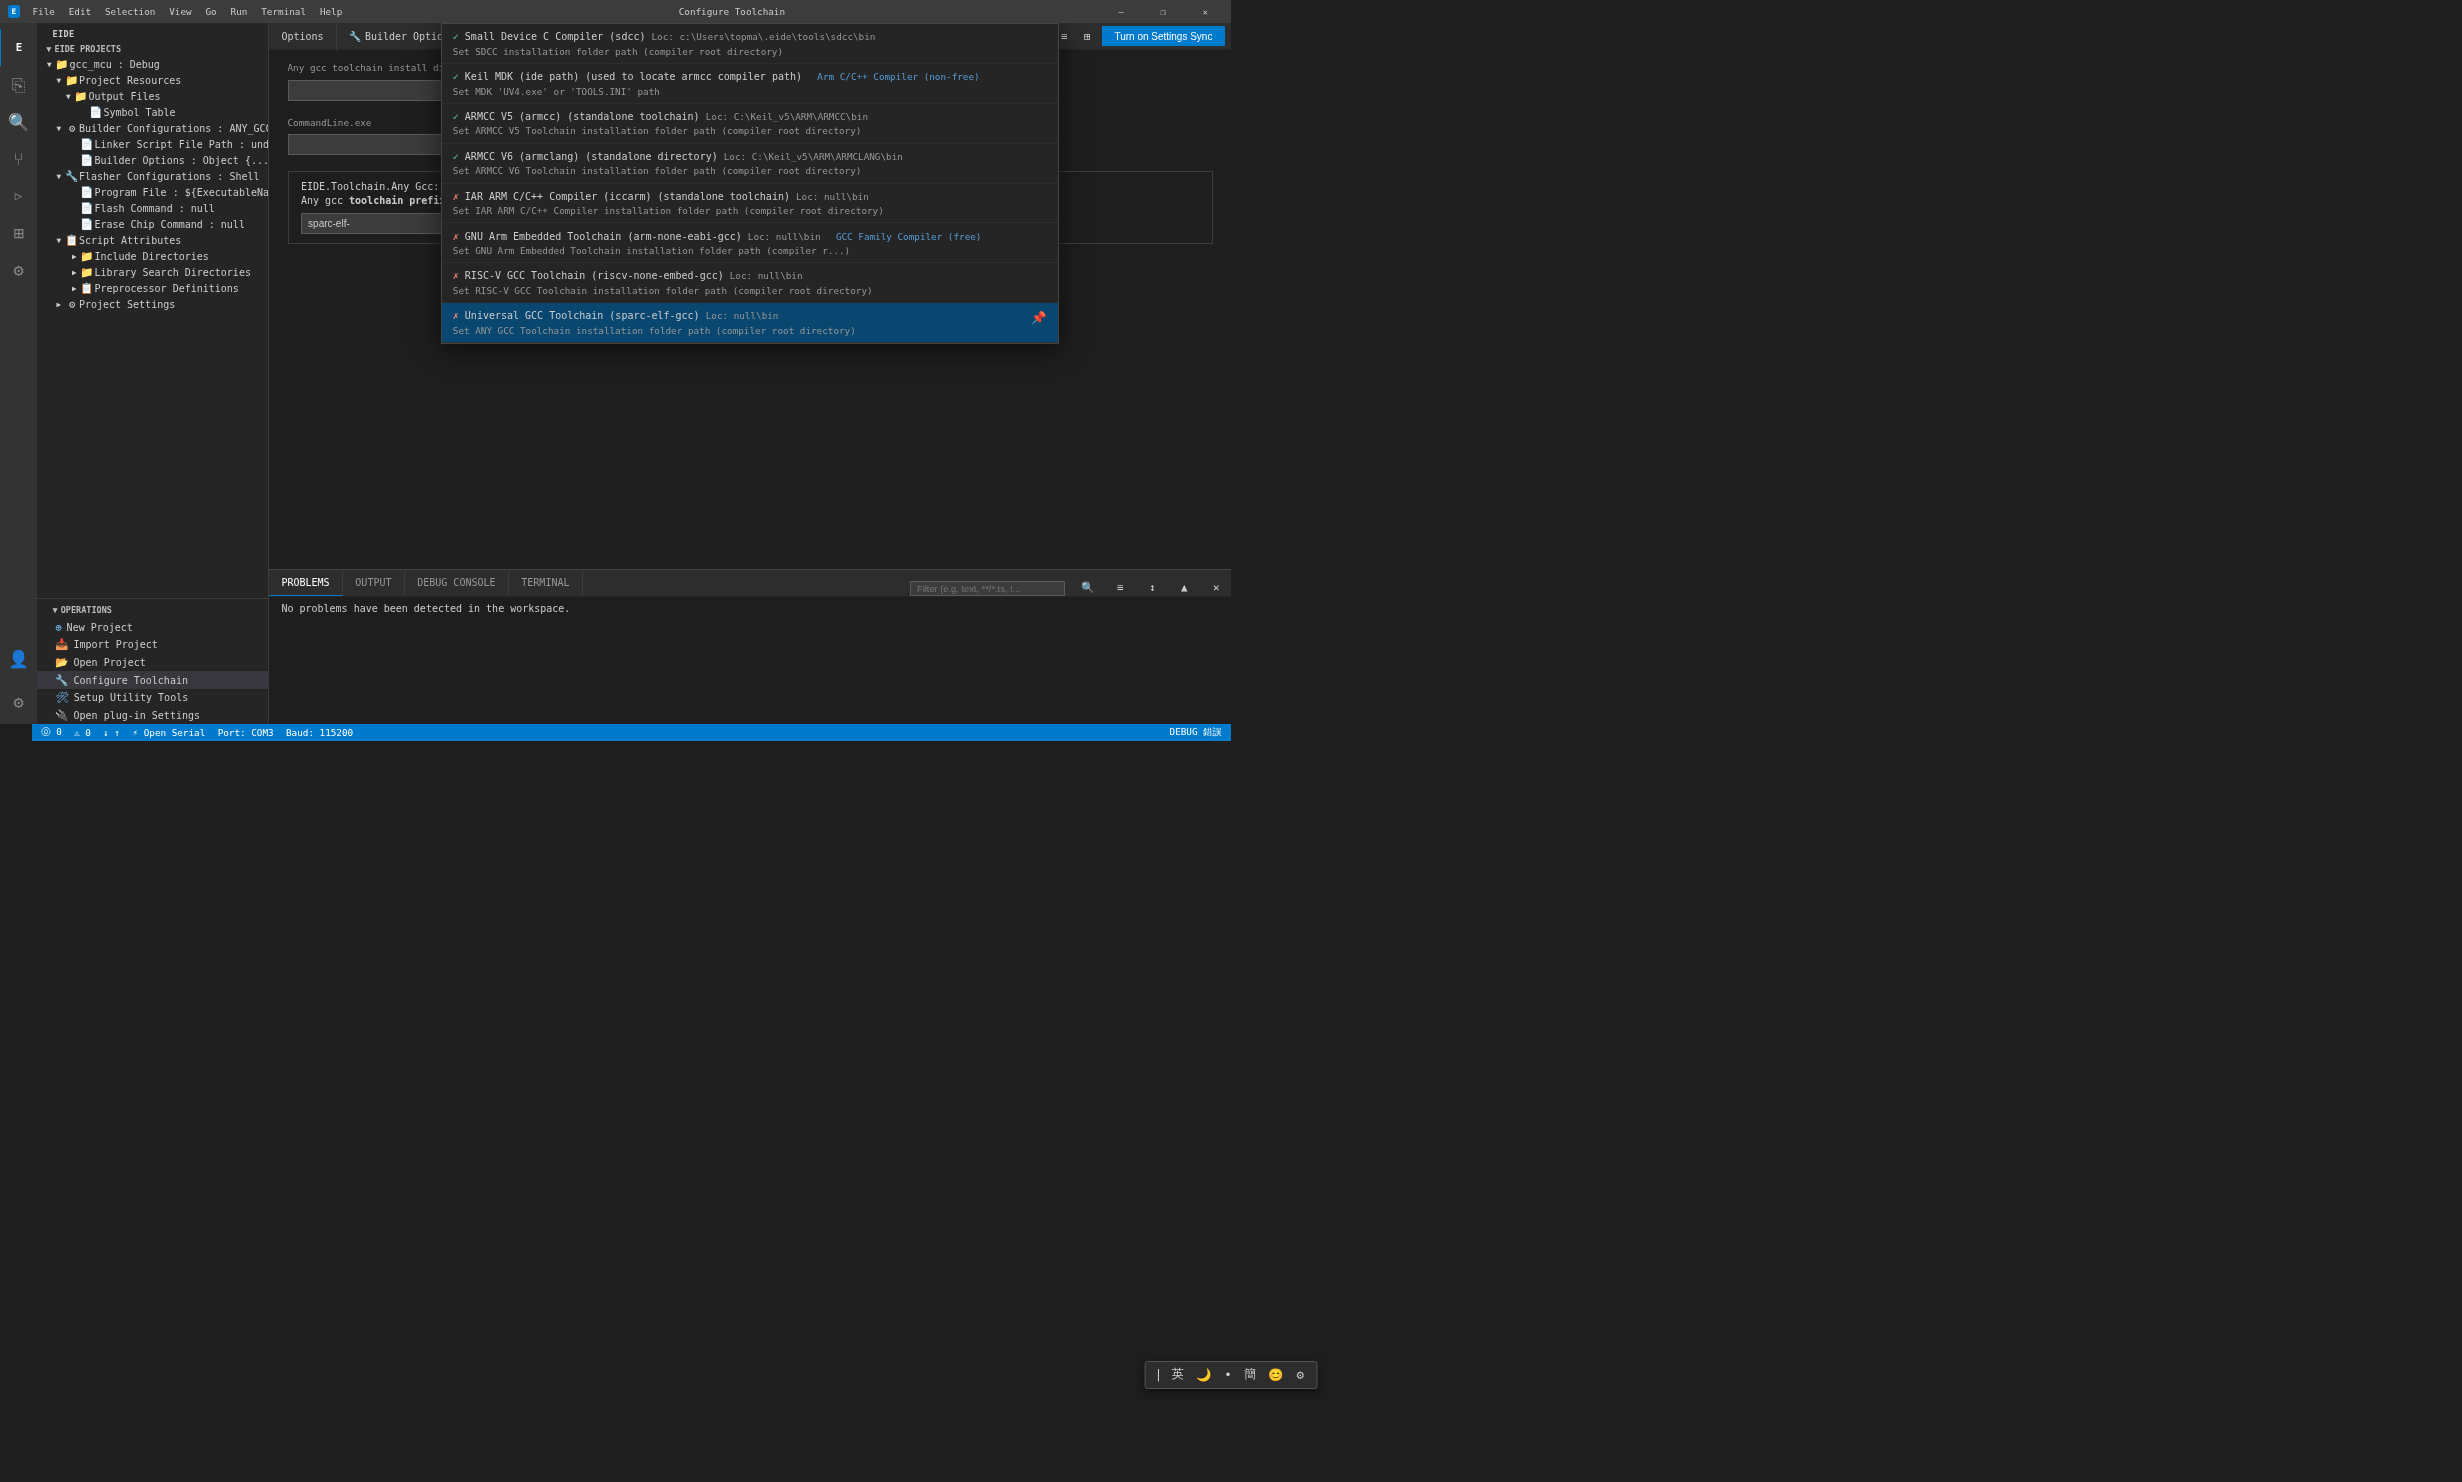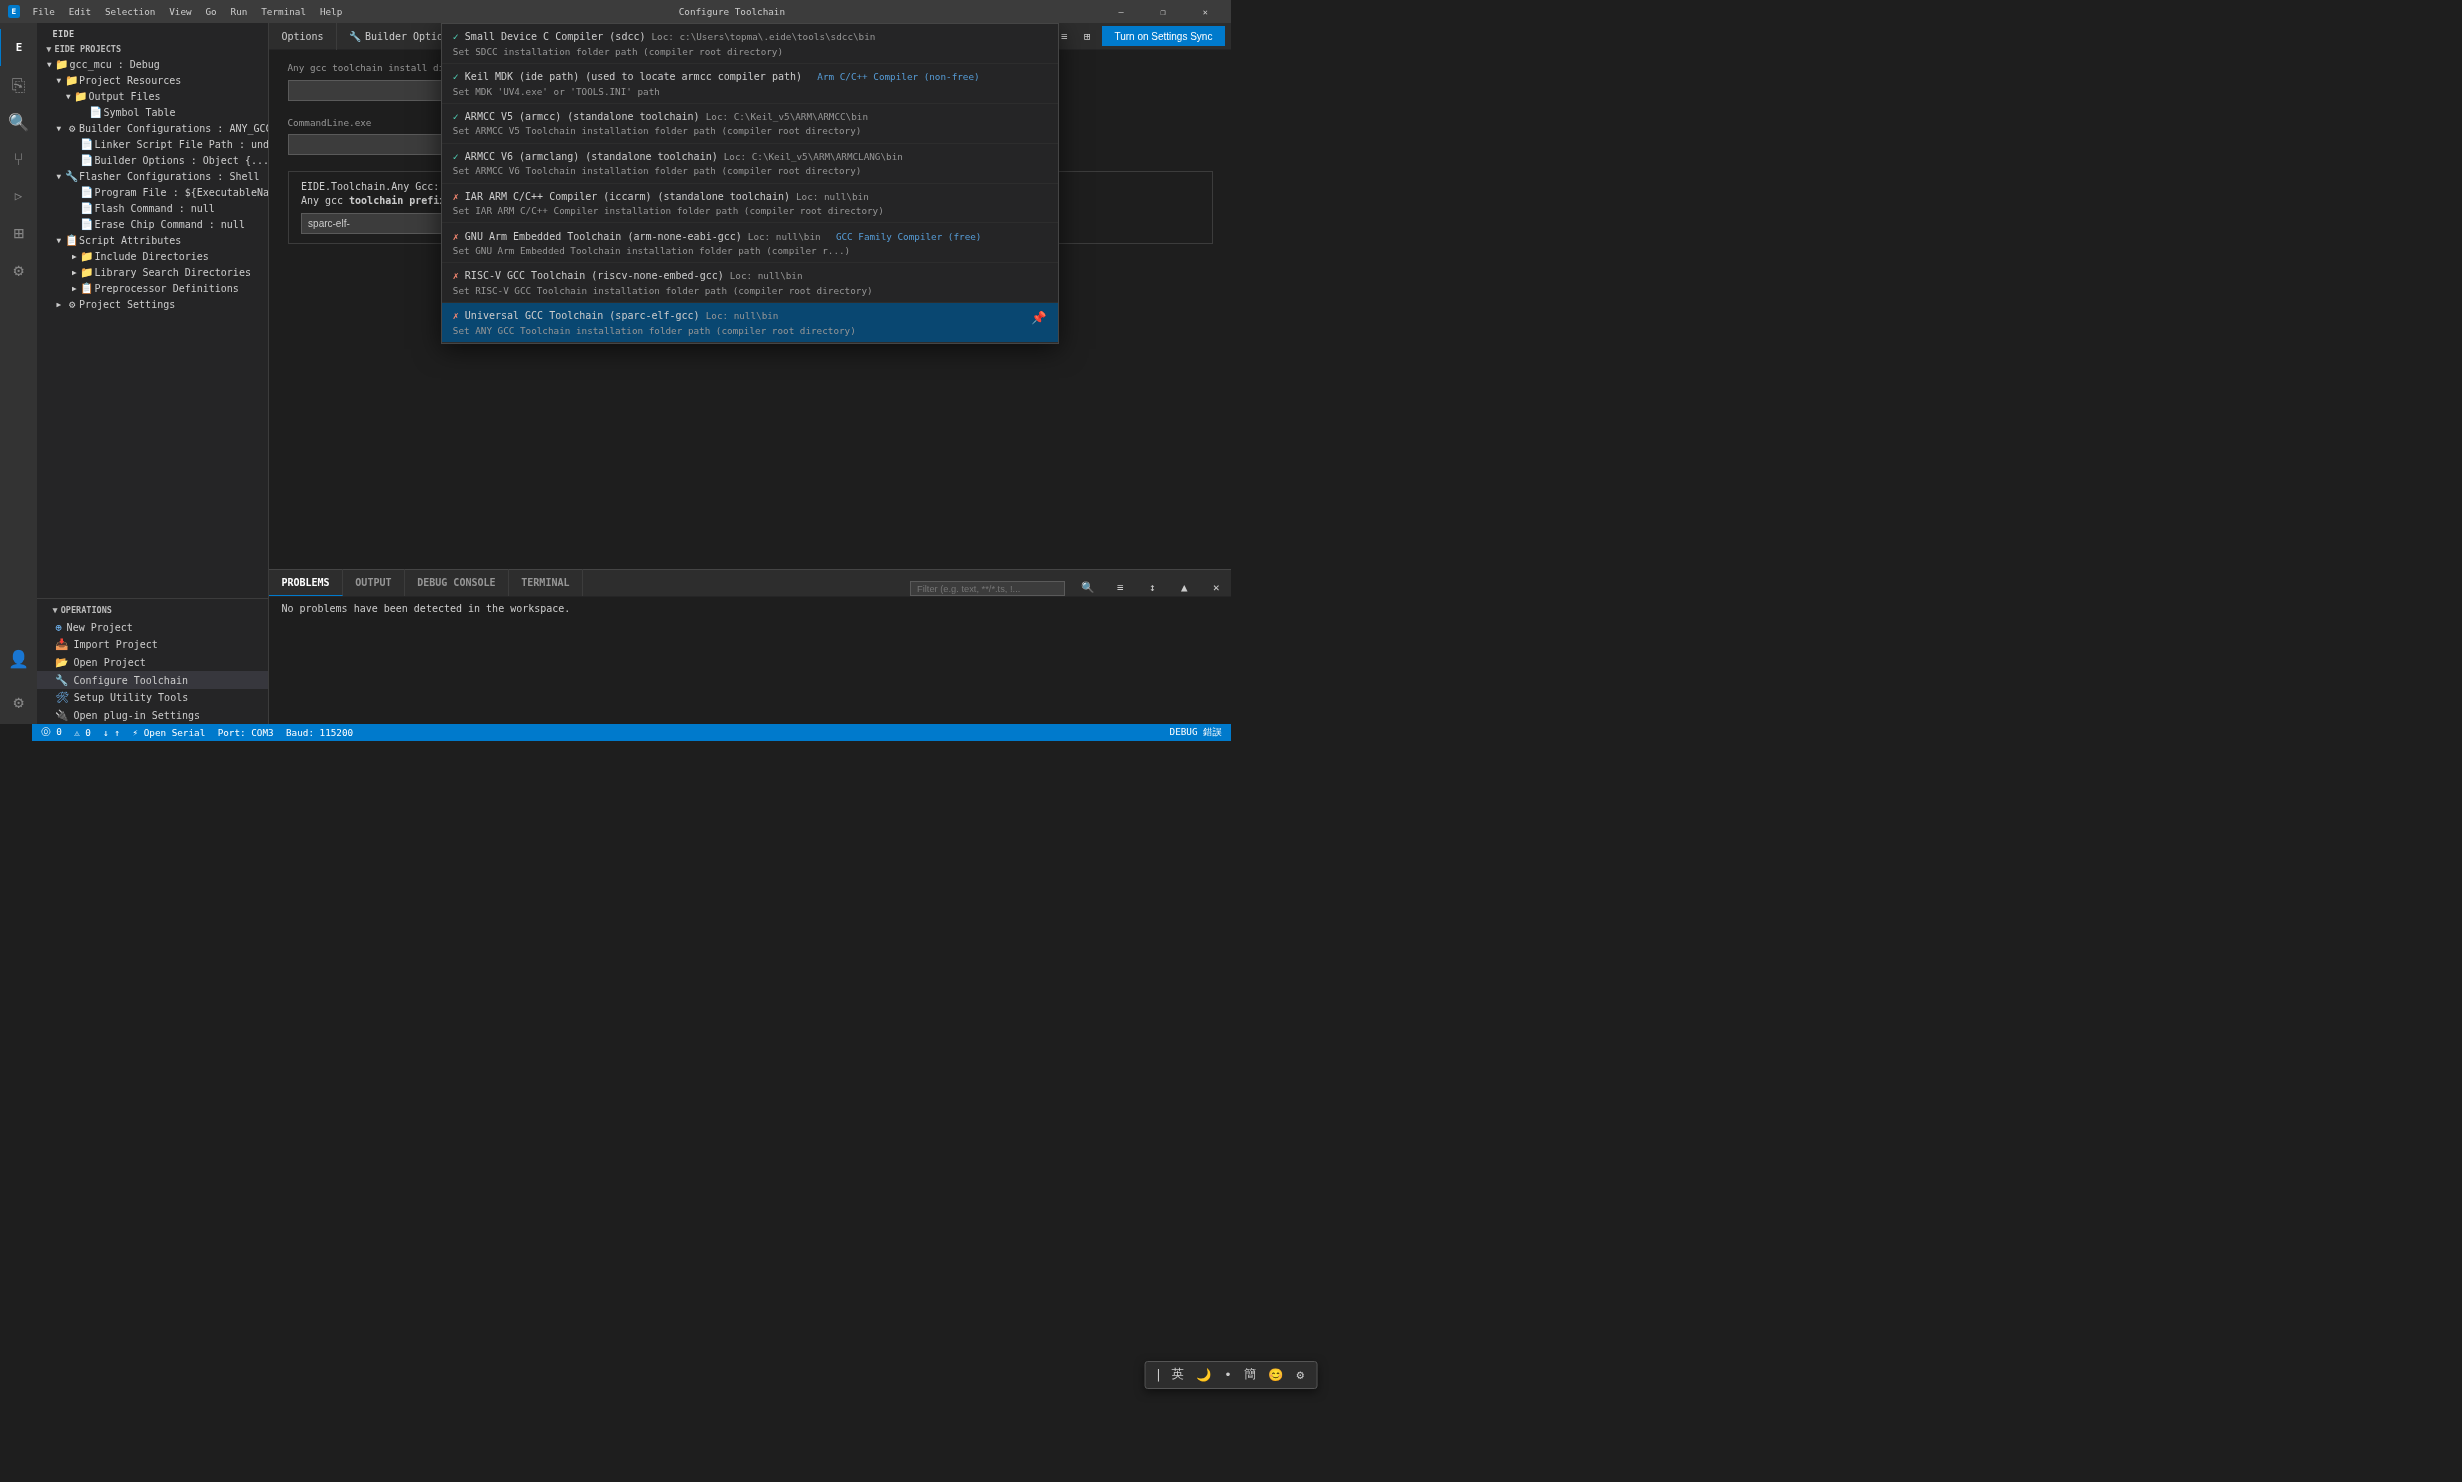--- a/index.html
+++ b/index.html
@@ -304,21 +304,20 @@
       border-bottom: 0.8px solid #252526;
     }
     .panel-tab {
       padding: 0 12.4px;
       height: 27px;
       display: flex; align-items: center;
       font-size: 10px;
       cursor: pointer;
       color: #969696;
       border-right: 0.8px solid #3c3c3c;
-      font-weight: bold;
     }
     .panel-tab.active { color: #ffffff; border-bottom: 1.5px solid #007acc; }
     .panel-content {
       flex: 1;
       padding: 6.2px 12.4px;
       font-size: 10px;
       color: #cccccc;
       overflow-y: auto;
     }
     .panel-filter {
@@ -604,21 +603,21 @@
           <div class="qp-item">
             <div class="qp-item-title">
               <span class="check">✓ </span><span>ARMCC V5 (armcc) (standalone toolchain)</span>
               <span style="color:#969696; font-size:9.3px;"> Loc: C:\Keil_v5\ARM\ARMCC\bin</span>
             </div>
             <div class="qp-item-desc">Set ARMCC V5 Toolchain installation folder path (compiler root directory)</div>
           </div>
 
           <div class="qp-item">
             <div class="qp-item-title">
-              <span class="check">✓ </span><span>ARMCC V6 (armclang) (standalone toolchain)</span>
+              <span class="check">✓ </span><span>ARMCC V6 (armclang) (standalone directory)</span>
               <span style="color:#969696; font-size:9.3px;"> Loc: C:\Keil_v5\ARM\ARMCLANG\bin</span>
             </div>
             <div class="qp-item-desc">Set ARMCC V6 Toolchain installation folder path (compiler root directory)</div>
           </div>
 
           <div class="qp-item">
             <div class="qp-item-title">
               <span class="cross" style="color:#f48771;">✗ </span><span>IAR ARM C/C++ Compiler (iccarm) (standalone toolchain)</span>
               <span style="color:#969696; font-size:9.3px;"> Loc: null\bin</span>
             </div>

